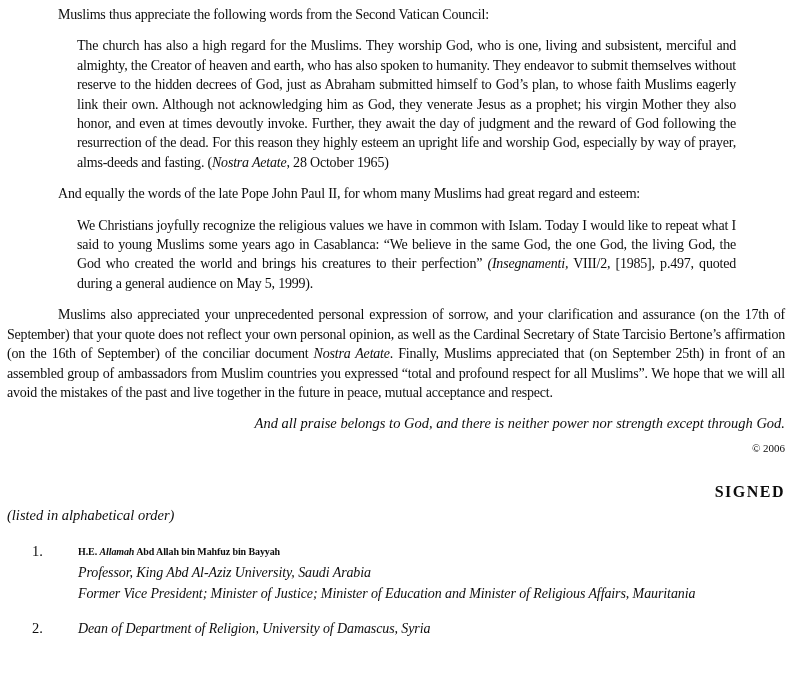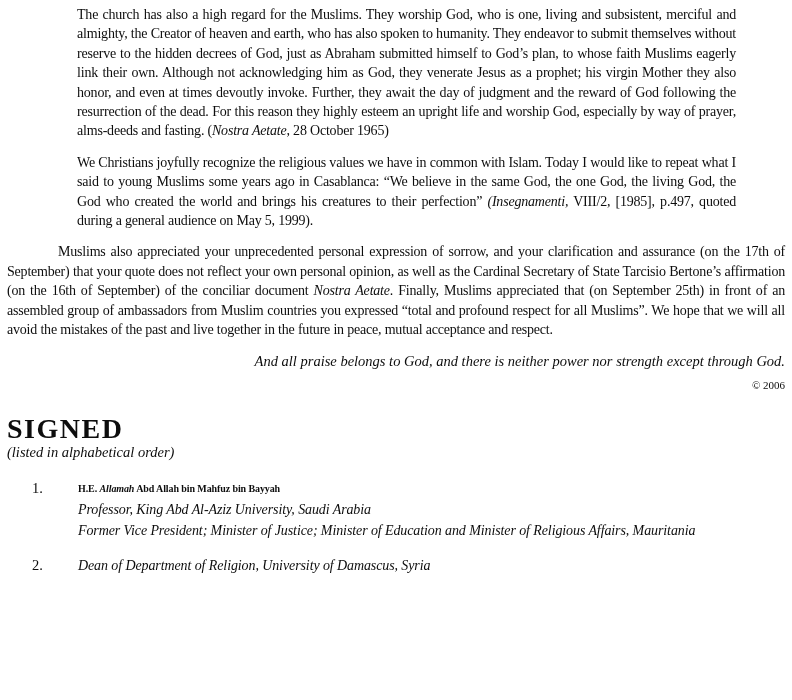--- a/index.html
+++ b/index.html
@@ -31,22 +31,22 @@
     line-height: 19.4px;
     margin: 4px 0 8px;
   }
   .copyright {
     text-align: right;
     font-size: 11px;
     line-height: 13px;
     margin: 0 0 25px;
   }
   .signed-heading {
-    text-align: left;
-    font-size: 28px;
+    text-align: right;
+    font-size: 16px;
     font-weight: bold;
     letter-spacing: 1.5px;
     line-height: 24px;
     margin: 0 0 2px;
   }
   .signed-subtitle {
     text-align: left;
     font-style: italic;
     font-size: 14.5px;
     line-height: 19.4px;
@@ -57,23 +57,25 @@
   .sig-num { flex: none; width: 46px; font-size: 14.5px; line-height: 21px; }
   .sig-body { flex: 1; min-width: 0; }
   .sig-name { font-weight: bold; font-size: 10px; line-height: 21px; letter-spacing: -0.1px; }
   .sig-title { font-style: italic; font-size: 14px; line-height: 21px; letter-spacing: -0.1px; }
 </style>
 </head>
 <body>
 
 <div class="page">
 
+  <p class="body indent"><span>Muslims thus appreciate the following words from the Second Vatican Council:</span></p>
 
   <blockquote class="body quote"><span>The church has also a high regard for the Muslims. They worship God, who is one, living and subsistent, merciful and almighty, the Creator of heaven and earth, who has also spoken to humanity. They endeavor to submit themselves without reserve to the hidden decrees of God, just as Abraham submitted himself to God’s plan, to whose faith Muslims eagerly link their own. Although not acknowledging him as God, they venerate Jesus as a prophet; his virgin Mother they also honor, and even at times devoutly invoke. Further, they await the day of judgment and the reward of God following the resurrection of the dead. For this reason they highly esteem an upright life and worship God, especially by way of prayer, alms-deeds and fasting. (</span><span class="i">Nostra Aetate</span><span>, 28 October 1965)</span></blockquote>
 
+  <p class="body indent"><span>And equally the words of the late Pope John Paul II, for whom many Muslims had great regard and esteem:</span></p>
 
   <blockquote class="body quote"><span>We Christians joyfully recognize the religious values we have in common with Islam. Today I would like to repeat what I said to young Muslims some years ago in Casablanca: “We believe in the same God, the one God, the living God, the God who created the world and brings his creatures to their perfection” </span><span class="i">(Insegnamenti,</span><span> VIII/2, [1985], p.497, quoted during a general audience on May 5, 1999).</span></blockquote>
 
   <p class="body indent"><span>Muslims also appreciated your unprecedented personal expression of sorrow, and your clarification and assurance (on the 17th of September) that your quote does not reflect your own personal opinion, as well as the Cardinal Secretary of State Tarcisio Bertone’s affirmation (on the 16th of September) of the conciliar document </span><span class="i">Nostra Aetate</span><span>. Finally, Muslims appreciated that (on September 25th) in front of an assembled group of ambassadors from Muslim countries you expressed “total and profound respect for all Muslims”. We hope that we will all avoid the mistakes of the past and live together in the future in peace, mutual acceptance and respect.</span></p>
 
   <p class="doxology">And all praise belongs to God, and there is neither power nor strength except through God.</p>
 
   <p class="copyright">© 2006</p>
 
   <h2 class="signed-heading">SIGNED</h2>

